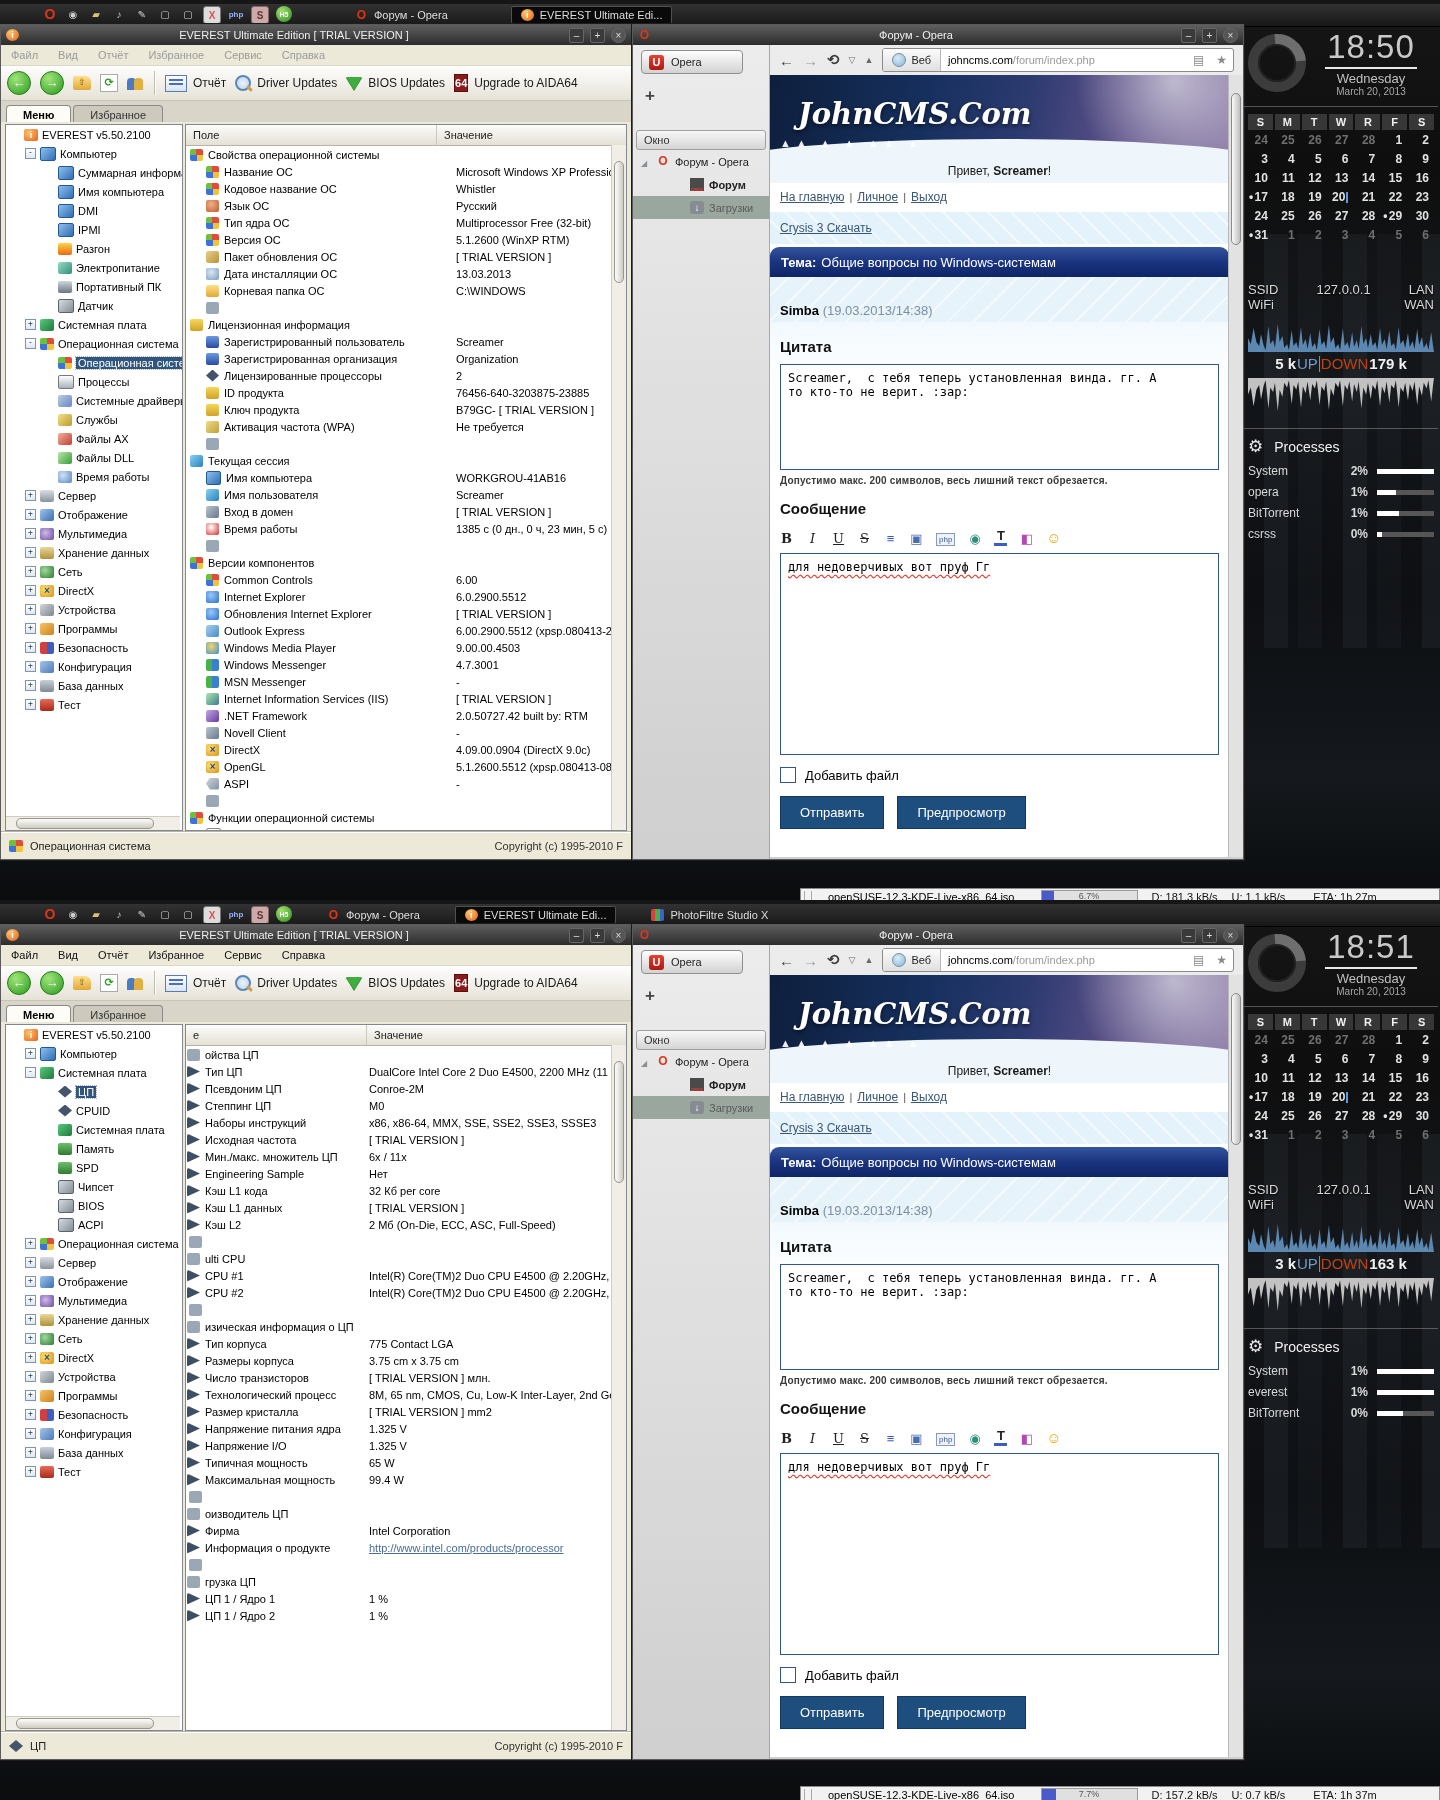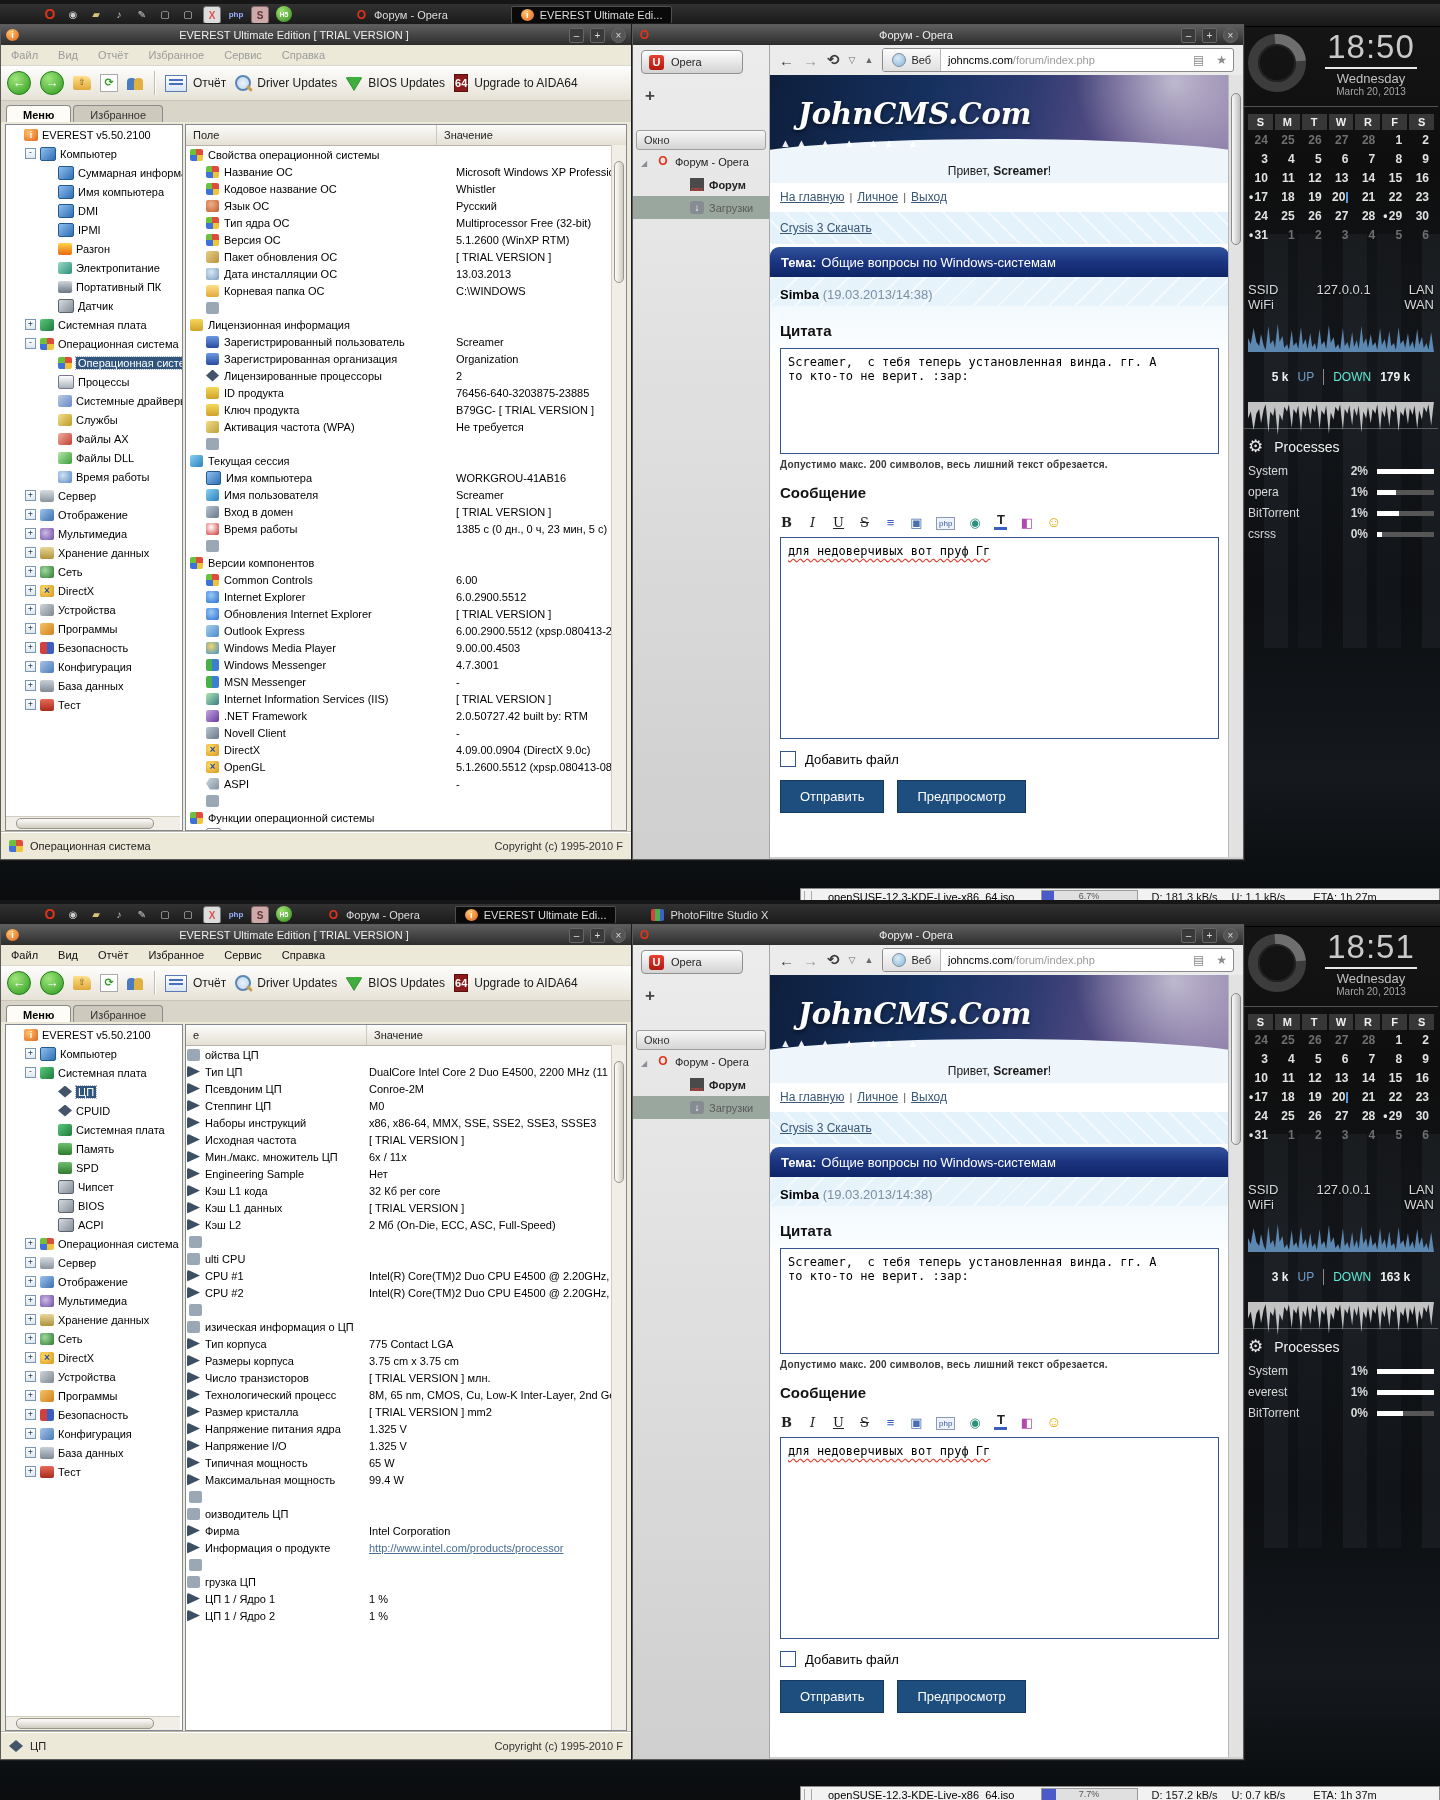--- a/index.html
+++ b/index.html
@@ -188,21 +188,21 @@
 .greet{background:#eef5fb;text-align:center;padding:3px 0 5px;color:#1a1a1a;font-size:12px}
 .navline{padding:7px 10px 8px;background:#fff}
 .navline a,.promo a{color:#3a5775;text-decoration:underline;font-size:12px}
 .navitem .sep{color:#555;padding:0 5px}
 .navitem:last-child .sep{display:none}
 .promo{height:32px;display:flex;align-items:center;padding:0 10px;background:#e4f2fb;
  background-image:repeating-linear-gradient(45deg,rgba(255,255,255,.55) 0 2px,transparent 2px 16px)}
 .topicbar{margin-top:3px;height:30px;border-radius:9px 9px 0 0;display:flex;align-items:center;gap:5px;padding:0 11px;color:#fff;font-size:13px;
  background:linear-gradient(180deg,#33549e 0%,#1b3480 50%,#0e2566 100%)}
 .topicbar b{font-weight:bold}
-.postmeta{background:#e7f3fb;padding:10px 10px 4px;font-size:13px;
+.postmeta{background:#e7f3fb;padding:26px 10px 4px;font-size:13px;
  background-image:repeating-linear-gradient(-45deg,rgba(255,255,255,.5) 0 2px,transparent 2px 18px)}
 .postmeta .pdate{color:#7d8ea3}
 .formwrap{padding:2px 10px 0;background:linear-gradient(180deg,#f2f9fd,#ffffff 60px)}
 .h2{font-size:15px;font-weight:bold;margin:14px 0 9px;color:#111}
 .qbox,.mbox{border:1px solid #33548c;background:#fff;padding:6px 7px;font-family:"DejaVu Sans Mono",monospace;font-size:12px;white-space:pre-wrap;color:#000;overflow:hidden}
 .qbox{height:92px}
 .note{font-size:10px;color:#3a3a3a;margin:5px 0 0;font-weight:bold;letter-spacing:.2px}
 .fmtbar{display:flex;gap:13px;align-items:flex-end;margin:11px 0 7px}
 .fic{font-size:13px;color:#222;min-width:13px;text-align:center}
 .fic[data-icon="bold-icon"]{font-weight:bold;font-family:"DejaVu Serif",serif}
@@ -235,23 +235,23 @@
 .cal-h{background:rgba(88,88,88,.55);color:#f0f0f0;text-align:center;font-weight:bold;padding:2px 0;font-size:11px}
 .cell{color:#e2e2e2;font-weight:bold;font-size:12px;text-align:right;padding:2px 5px 2px 0;position:relative;white-space:nowrap}
 .cell[data-s="dim"]{color:#6f6f6f}
 .cell[data-s="d"]::before{content:"•";position:absolute;left:1px;color:#e2e2e2}
 .cell[data-s="t"]::after{content:"";display:inline-block;width:2px;height:11px;background:#5a9ade;margin-left:1px;vertical-align:-2px}
 .net{position:absolute;left:6px;right:6px;top:254px}
 .nrow{display:flex;justify-content:space-between;font-size:13px;color:#d8d8d8;text-shadow:0 1px 2px #000}
 .graph{height:34px;margin-top:6px}
 .graph svg{display:block;width:100%;height:100%}
 .flip{transform:scaleY(-1)}
-.rates{display:flex;align-items:center;justify-content:center;gap:9px;font-size:12px;margin:17px 0}
+.rates{display:flex;align-items:center;justify-content:center;gap:1px;font-size:15px;margin:3px 0}
 .rates .val{color:#f0f0f0;font-weight:bold}
-.rates .up{color:#6f9cc9}.rates .down{color:#5eead4}
+.rates .up{color:#6f9cc9}.rates .down{color:#c2410c}
 .vr{width:1px;height:16px;background:#8a8a8a}
 .procs{position:absolute;left:6px;right:6px;top:408px}
 .ptitle{display:flex;align-items:center;gap:11px;font-size:14px;color:#f0f0f0}
 .gear{font-size:17px;color:#e8e8e8}
 .prow2{display:flex;align-items:center;margin-top:7px;font-size:12px;color:#d8d8d8}
 .pname{width:88px;white-space:nowrap;overflow:hidden}
 .ppct{width:32px;text-align:right;font-weight:bold}
 .pbar{flex:1;height:5px;background:#565656;margin-left:9px;position:relative}
 .pfill{position:absolute;left:0;top:0;bottom:0;background:#fff}
 

